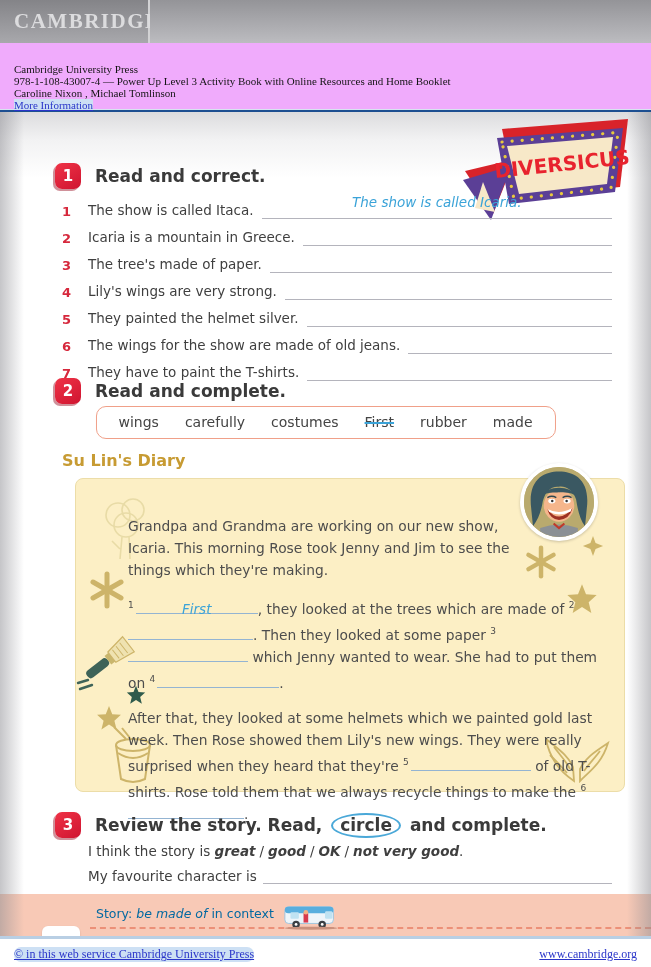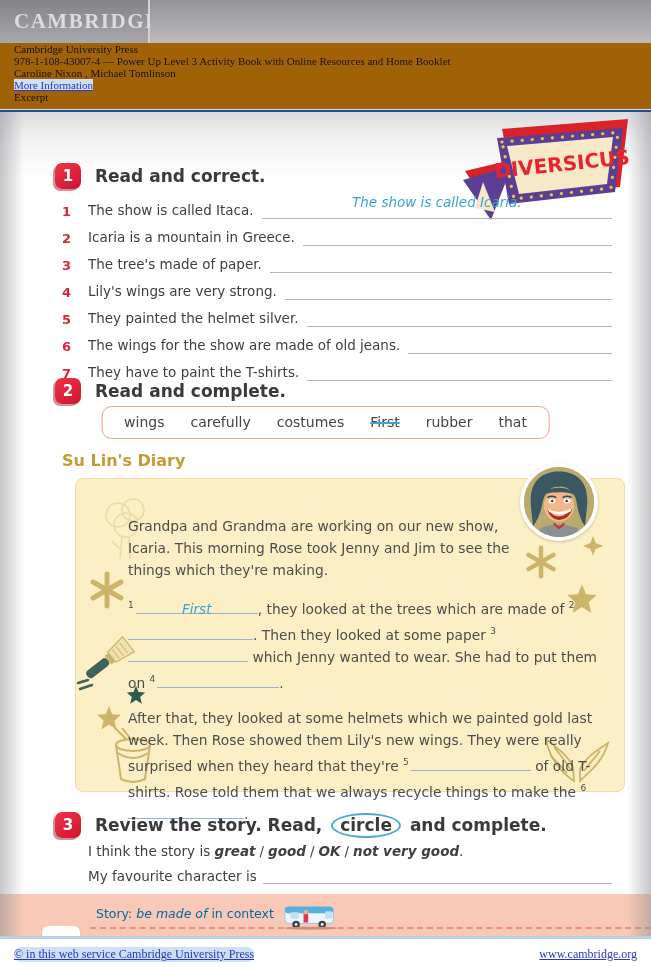--- a/index.html
+++ b/index.html
@@ -5,21 +5,21 @@
   * { margin:0; padding:0; box-sizing:border-box; }
   html,body { width:651px; height:967px; background:#fff; font-family:"Liberation Sans", sans-serif; position:relative; overflow:hidden; }
 
   
   .top-banner { height:43px; display:flex; }
   .banner-left { width:150px; background:linear-gradient(180deg,#848488 0%,#a8a8ac 100%); display:flex; align-items:center; padding-left:14px; border-right:2px solid #d2d2d4; }
   .banner-right { flex:1; background:linear-gradient(180deg,#949498 0%,#bcbcc0 100%); }
   .logo { font-family:"Liberation Serif", serif; color:#dcdcde; font-size:21px; letter-spacing:1.5px; font-weight:bold; }
 
   
-  .meta { padding:0 14px 2px; font-family:"Liberation Serif", serif; font-size:11px; line-height:12px; color:#141414; background:#a16207; height:66px; }
+  .meta { padding:20px 14px 2px; font-family:"Liberation Serif", serif; font-size:11px; line-height:12px; color:#141414; background:#f0abfc; height:66px; }
   .meta div { white-space:nowrap; }
   .more-info { display:inline-block; color:#2a35c9; text-decoration:underline; background:#cde0f4; cursor:pointer; }
   .blue-rule { height:3px; background:linear-gradient(180deg,#d7e4f0 0 1px,#1d4f91 1px 100%); }
 
   
   .sheet { position:relative; height:824px; background:linear-gradient(180deg,#dcdcde 0px,#f2f2f3 28px,#ffffff 66px); overflow:hidden; }
   .edge { position:absolute; top:0; bottom:0; width:24px; z-index:9; pointer-events:none; }
   .edge-left  { left:0;  background:linear-gradient(90deg,rgba(140,140,146,.5),rgba(255,255,255,0)); }
   .edge-right { right:0; background:linear-gradient(270deg,rgba(140,140,146,.5),rgba(255,255,255,0)); }
 
@@ -172,21 +172,21 @@
   <div class="ex-head" style="top:266px;">
     <div class="badge">2</div>
     <div class="ex-title">Read and complete.</div>
   </div>
   <div class="word-box">
     <span class="word">wings</span>
     <span class="word">carefully</span>
     <span class="word">costumes</span>
     <span class="word word--struck">First</span>
     <span class="word">rubber</span>
-    <span class="word">that</span>
+    <span class="word">made</span>
   </div>
 
   <div class="diary-heading">Su Lin's Diary</div>
   <div class="diary-panel">
 
     <svg class="deco" style="left:22px; top:14px;" width="56" height="74" viewBox="0 0 56 74">
       <g fill="none" stroke="#e8dba6" stroke-width="1.6">
         <circle cx="20" cy="22" r="12"></circle>
           <circle cx="35" cy="17" r="11"></circle>
           <circle cx="28" cy="32" r="12"></circle>

